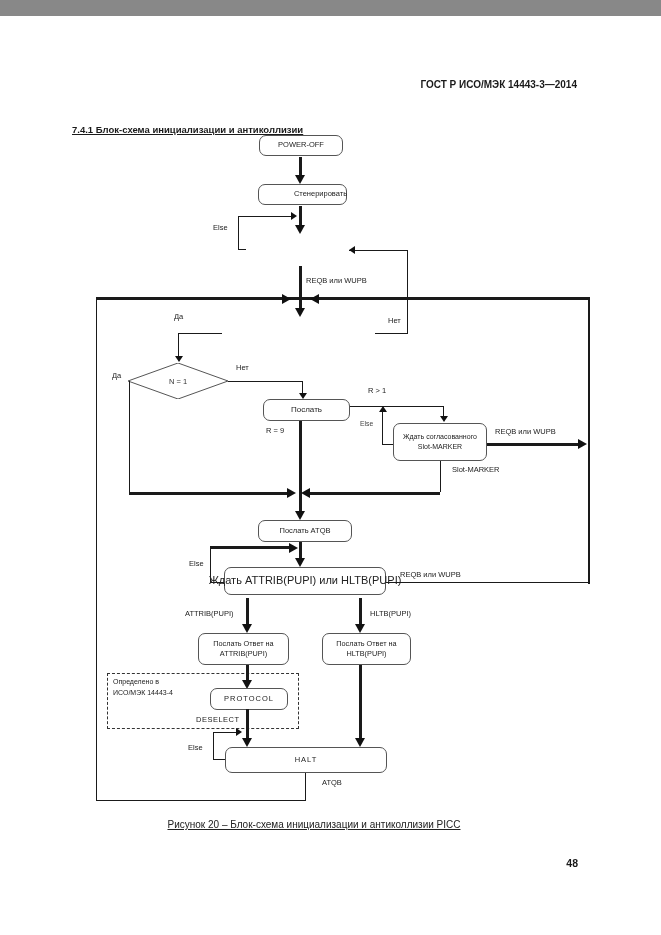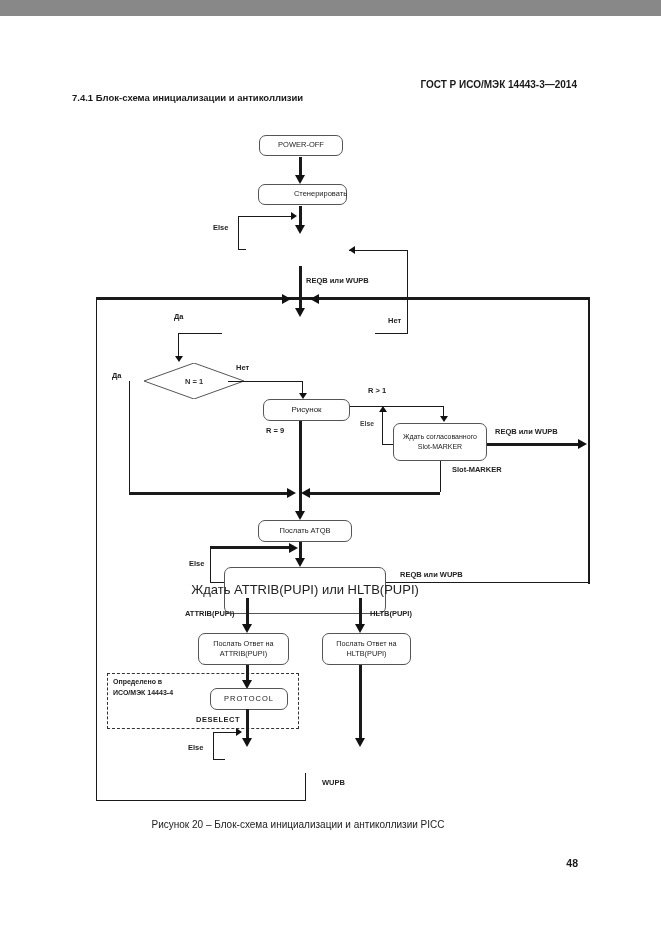--- a/index.html
+++ b/index.html
@@ -20,21 +20,21 @@
     white-space:nowrap;
   }
   .dashedbox{
     position:absolute;border:1px dashed #333;background:transparent;box-sizing:border-box;
   }
   .diamond{position:absolute;}
   .diamond svg{position:absolute;left:0;top:0;width:100%;height:100%;}
   .diamond polygon{fill:#fff;stroke:#555;stroke-width:1;}
   .dlabel{position:absolute;left:0;top:0;right:0;bottom:0;display:flex;align-items:center;justify-content:center;font-size:7.5px;color:#333;white-space:nowrap;}
 
-  .lbl{position:absolute;font-size:7.5px;color:#222;white-space:nowrap;font-weight:bold;}
+  .lbl{position:absolute;font-size:7.5px;color:#222;white-space:nowrap;}
   .lbl.sm{font-size:6.8px;color:#444;}
 
   i{display:block;}
   .hl{position:absolute;height:1px;background:#1a1a1a;}
   .vl{position:absolute;width:1px;background:#1a1a1a;}
   .hl.th{height:3px;}
   .vl.th{width:3px;}
   .vl.md{width:2px;}
 
   .a{position:absolute;width:0;height:0;}
@@ -45,21 +45,21 @@
   .big.ad{border-left-width:5px;border-right-width:5px;border-top-width:9px;}
   .big.al{border-top-width:5px;border-bottom-width:5px;border-right-width:9px;}
   .big.ar{border-top-width:5px;border-bottom-width:5px;border-left-width:9px;}
 </style>
 </head>
 <body>
 
 <div class="page">
 
   <div class="hdr" style="top:63px;right:84px;">ГОСТ Р ИСО/МЭК 14443-3—2014</div>
-  <div class="ttl" style="top:76px;left:72px;">7.4.1  Блок-схема инициализации и антиколлизии</div>
+  <div class="ttl" style="top:108px;left:72px;text-decoration:underline;">7.4.1  Блок-схема инициализации и антиколлизии</div>
 
   <i class="hl th" style="left:96px;top:281px;width:494px;"></i>
   <i class="vl" style="left:96px;top:282px;height:503px;"></i>
   <i class="hl" style="left:96px;top:784px;width:210px;"></i>
   <i class="vl md" style="left:588px;top:282px;height:286px;"></i>
 
   <div class="node" style="left:259px;top:119px;width:84px;height:21px;">
     <span>POWER-OFF</span>
   </div>
 
@@ -91,36 +91,36 @@
   <i class="a ar big" style="left:282px;top:278px;"></i>
   <i class="a al big" style="left:310px;top:278px;"></i>
   <i class="a ad big" style="left:295px;top:292px;"></i>
 
 
   <div class="lbl" style="left:174px;top:296px;">Да</div>
   <i class="hl" style="left:178px;top:317px;width:44px;"></i>
   <i class="vl" style="left:178px;top:317px;height:25px;"></i>
   <i class="a ad" style="left:175px;top:340px;"></i>
 
-  <div class="diamond" style="left:144px;top:347px;width:100px;height:36px;font-weight:bold;">
+  <div class="diamond" style="left:128px;top:347px;width:100px;height:36px;">
     <svg viewBox="0 0 100 36" preserveAspectRatio="none">
         <polygon points="50,0 100,18 50,36 0,18"></polygon>
       </svg>
     <span class="dlabel">N = 1</span>
   </div>
   <div class="lbl" style="left:112px;top:355px;">Да</div>
   <i class="vl" style="left:129px;top:365px;height:112px;"></i>
 
   <div class="lbl" style="left:236px;top:347px;">Нет</div>
   <i class="hl" style="left:228px;top:365px;width:75px;"></i>
   <i class="vl" style="left:302px;top:365px;height:14px;"></i>
   <i class="a ad" style="left:299px;top:377px;"></i>
 
   <div class="node" style="left:263px;top:383px;width:87px;height:22px;font-size:8px;">
-    <span>Рисунок</span>
+    <span>Послать</span>
   </div>
 
   <div class="lbl" style="left:368px;top:370px;">R &gt; 1</div>
   <i class="hl" style="left:350px;top:390px;width:94px;"></i>
   <i class="vl" style="left:443px;top:390px;height:11px;"></i>
   <i class="a ad" style="left:440px;top:400px;"></i>
 
   <i class="vl" style="left:382px;top:392px;height:37px;"></i>
   <i class="a au" style="left:379px;top:390px;"></i>
   <i class="hl" style="left:382px;top:428px;width:11px;"></i>
@@ -152,21 +152,21 @@
 
   <i class="vl th" style="left:299px;top:526px;height:20px;"></i>
   <i class="a ad big" style="left:295px;top:542px;"></i>
 
   <i class="hl th" style="left:210px;top:530px;width:82px;"></i>
   <i class="a ar big" style="left:289px;top:527px;"></i>
   <i class="vl" style="left:210px;top:530px;height:37px;"></i>
   <i class="hl" style="left:210px;top:566px;width:14px;"></i>
   <div class="lbl" style="left:189px;top:543px;">Else</div>
 
-  <div class="node" style="left:224px;top:551px;width:162px;height:47px;font-size:13px;">
+  <div class="node" style="left:224px;top:551px;width:162px;height:28px;font-size:11px;">
     <span>Ждать ATTRIB(PUPI) или HLTB(PUPI)</span>
   </div>
 
   <i class="hl" style="left:386px;top:566px;width:203px;"></i>
   <div class="lbl" style="left:400px;top:554px;">REQB или WUPB</div>
 
   <i class="vl th" style="left:246px;top:582px;height:29px;"></i>
   <i class="a ad big" style="left:242px;top:608px;"></i>
   <div class="lbl" style="left:185px;top:593px;">ATTRIB(PUPI)</div>
 
@@ -200,20 +200,23 @@
 
   <i class="hl" style="left:213px;top:716px;width:24px;"></i>
   <i class="a ar" style="left:236px;top:712px;"></i>
   <i class="vl" style="left:213px;top:716px;height:28px;"></i>
   <i class="hl" style="left:213px;top:743px;width:12px;"></i>
   <div class="lbl" style="left:188px;top:727px;">Else</div>
 
   <i class="vl th" style="left:359px;top:649px;height:77px;"></i>
   <i class="a ad big" style="left:355px;top:722px;"></i>
 
+  <div class="node" style="left:225px;top:731px;width:162px;height:26px;letter-spacing:1px;">
+    <span>HALT</span>
+  </div>
 
   <i class="vl" style="left:305px;top:757px;height:28px;"></i>
-  <div class="lbl" style="left:322px;top:762px;">WUPB</div>
-
-  <div class="cap" style="left:88px;top:803px;width:420px;">Рисунок 20 – Блок-схема инициализации и антиколлизии PICC</div>
+  <div class="lbl" style="left:322px;top:762px;">ATQB</div>
+
+  <div class="cap" style="left:104px;top:803px;width:420px;text-decoration:underline;">Рисунок 20 – Блок-схема инициализации и антиколлизии PICC</div>
   <div class="pgnum" style="top:841px;right:83px;">48</div>
 
 </div>
 
 </body></html>

